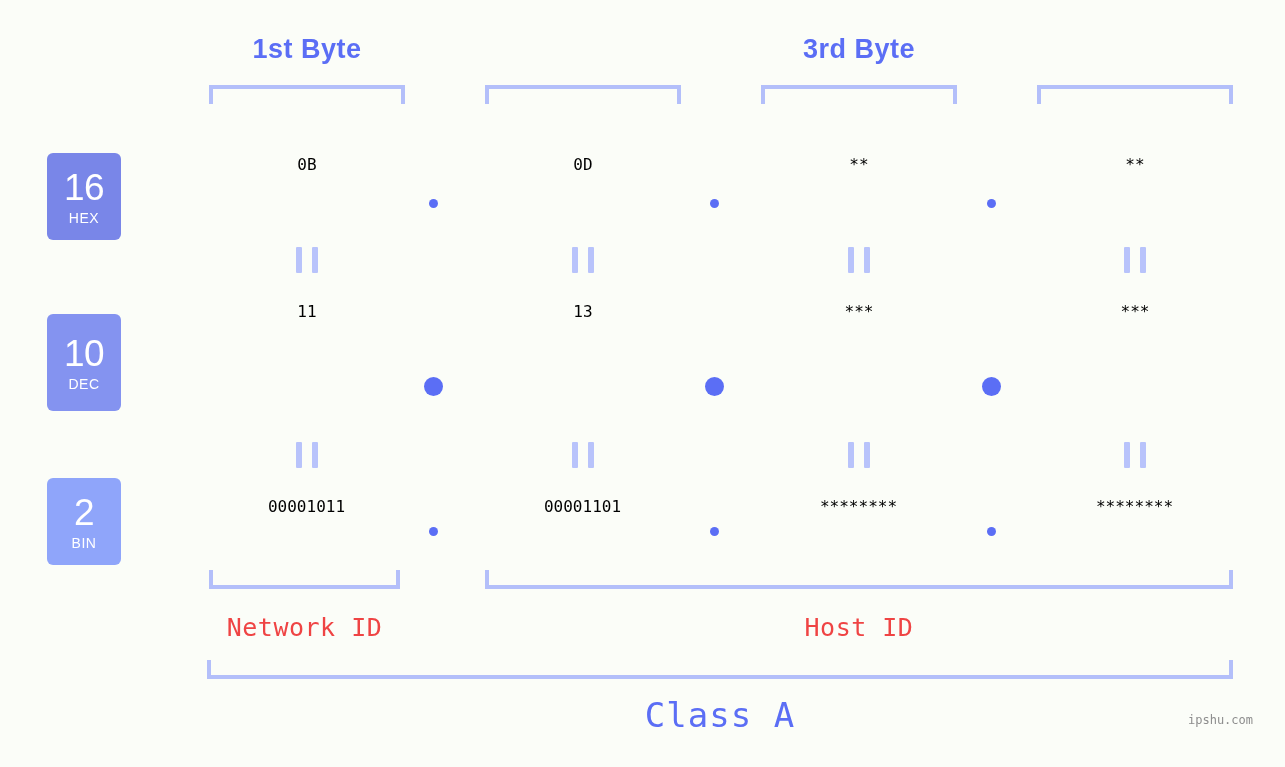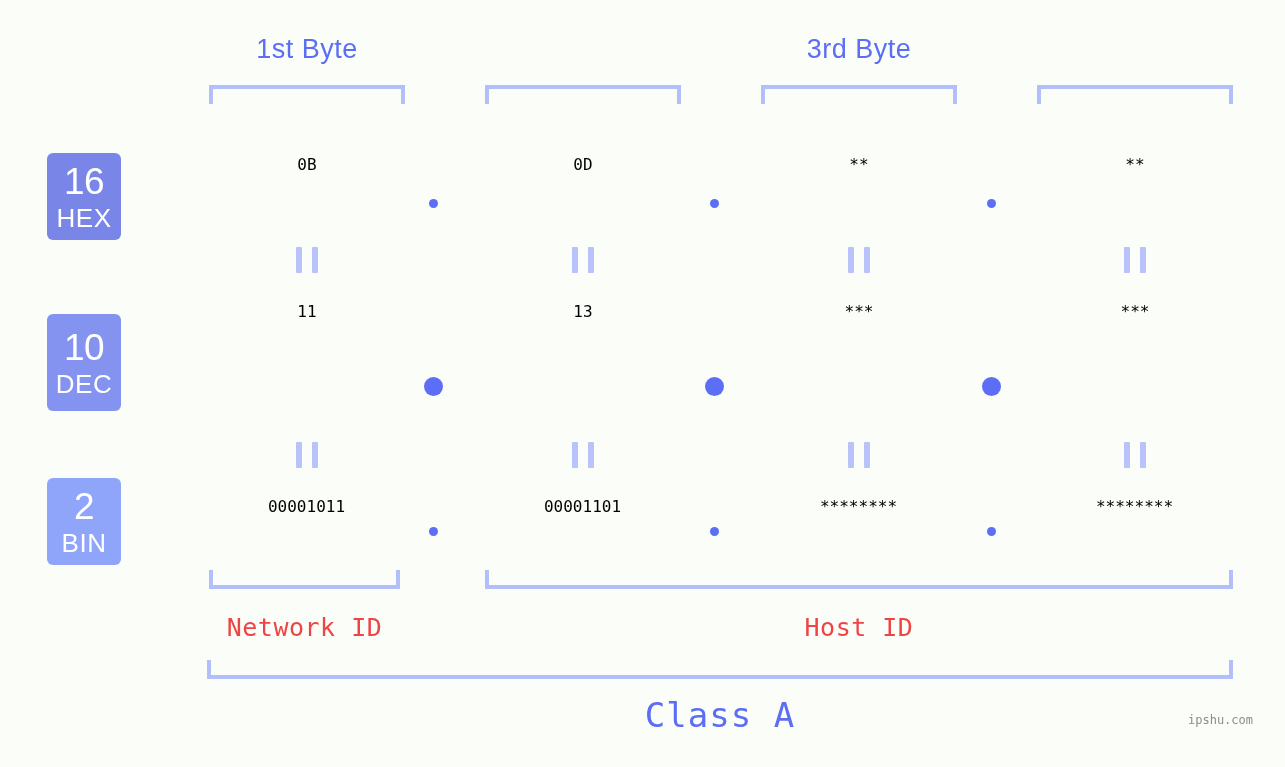--- a/index.html
+++ b/index.html
@@ -22,20 +22,21 @@
   .abs { position: absolute; }
 
   
   .byte-label {
     font-family: "Liberation Sans", sans-serif;
     font-size: 27px;
     color: #5b6ef5;
     text-align: center;
     letter-spacing: 0.5px;
     white-space: nowrap;
+    font-weight: bold;
   }
 
   
   .bracket-down,
   .bracket-up {
     height: 19px;
     box-sizing: border-box;
   }
   .bracket-down {
     border-top: 4px solid #b3bffa;
@@ -60,21 +61,21 @@
     align-items: center;
     justify-content: center;
     line-height: 1;
   }
   .badge .num {
     font-size: 37px;
     font-weight: 400;
     letter-spacing: -0.5px;
   }
   .badge .unit {
-    font-size: 26px;
+    font-size: 14px;
     font-weight: 400;
     margin-top: 5px;
     letter-spacing: 0.5px;
   }
 
   
   .val {
     text-align: center;
     white-space: nowrap;
     font-family: "DejaVu Sans Mono", monospace;

